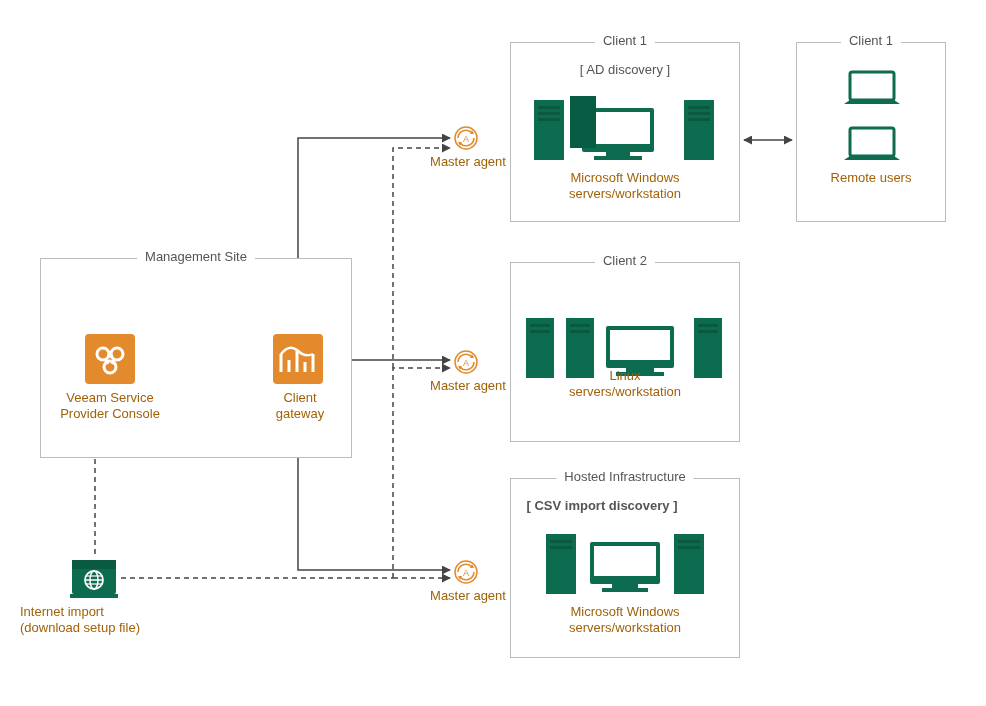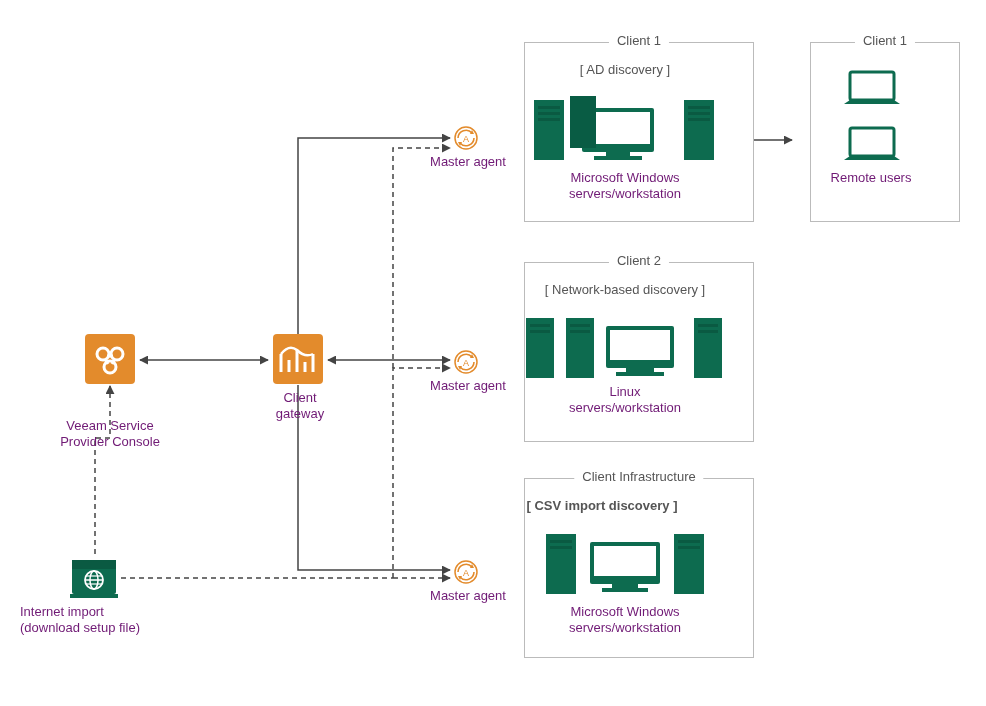--- a/index.html
+++ b/index.html
@@ -12,36 +12,35 @@
     font-family: "Segoe UI", Arial, sans-serif;
     font-size: 13px;
     color: #444;
     position: relative;
   }
   .canvas { position: relative; width: 986px; height: 706px; }
   .groupbox {
     position: absolute;
     border: 1px solid #bbb;
     background: #fff;
-    margin-left: 14px;
   }
   .groupbox > .title {
     position: absolute;
     top: -10px;
     left: 50%;
     transform: translateX(-50%);
     background: #fff;
     padding: 0 8px;
     color: #555;
     white-space: nowrap;
   }
   .label {
     position: absolute;
     text-align: center;
-    color: #701a75;
+    color: #a16207;
     line-height: 1.25;
   }
   .discovery { color: #555; }
   .icon { position: absolute; }
   svg.connectors {
     position: absolute;
     left: 0; top: 0;
     width: 986px; height: 706px;
     pointer-events: none;
   }
@@ -69,33 +68,36 @@
     <path d="M 95 554 L 95 438 L 110 438 L 110 386" fill="none" stroke="#444" stroke-width="1.5" stroke-dasharray="5 4" marker-end="url(#arrow)"></path>
 
     <path d="M 121 578 L 393 578" fill="none" stroke="#444" stroke-width="1.5" stroke-dasharray="5 4"></path>
     <path d="M 393 578 L 450 578" fill="none" stroke="#444" stroke-width="1.5" stroke-dasharray="5 4" marker-end="url(#arrow)"></path>
     <path d="M 393 578 L 393 368 L 450 368" fill="none" stroke="#444" stroke-width="1.5" stroke-dasharray="5 4" marker-end="url(#arrow)"></path>
     <path d="M 393 368 L 393 148 L 450 148" fill="none" stroke="#444" stroke-width="1.5" stroke-dasharray="5 4" marker-end="url(#arrow)"></path>
 
     <line x1="744" y1="140" x2="792" y2="140" stroke="#444" stroke-width="1.5" marker-start="url(#arrow)" marker-end="url(#arrow)"></line>
   </svg>
 
+  <div class="groupbox" style="left:40px; top:258px; width:312px; height:200px;">
+    <span class="title">Management Site</span>
+  </div>
 
   <div class="icon" style="left:85px; top:334px;">
     <svg width="50" height="50" viewBox="0 0 50 50">
       <rect x="0" y="0" width="50" height="50" rx="4" fill="#e38b2c"></rect>
       <circle cx="18" cy="20" r="6" fill="none" stroke="#fff" stroke-width="3"></circle>
       <circle cx="32" cy="20" r="6" fill="none" stroke="#fff" stroke-width="3"></circle>
       <circle cx="25" cy="33" r="6" fill="none" stroke="#fff" stroke-width="3"></circle>
       <line x1="22" y1="22" x2="28" y2="22" stroke="#fff" stroke-width="3"></line>
       <line x1="20" y1="25" x2="23" y2="30" stroke="#fff" stroke-width="3"></line>
       <line x1="30" y1="25" x2="27" y2="30" stroke="#fff" stroke-width="3"></line>
     </svg>
   </div>
-  <div class="label" style="left:60px; top:390px; width:100px; white-space:pre-line;margin-top:28px;">Veeam Service
+  <div class="label" style="left:60px; top:390px; width:100px; white-space:pre-line;">Veeam Service
 Provider Console</div>
 
   <div class="icon" style="left:273px; top:334px;">
     <svg width="50" height="50" viewBox="0 0 50 50">
       <rect x="0" y="0" width="50" height="50" rx="4" fill="#e38b2c"></rect>
       <path d="M 8 38 L 8 20 M 16 38 L 16 26 M 24 38 L 24 16 M 32 38 L 32 28 M 40 38 L 40 20" stroke="#fff" stroke-width="3" fill="none"></path>
       <path d="M 8 20 Q 16 10 24 16 Q 32 24 40 20" stroke="#fff" stroke-width="2.5" fill="none"></path>
     </svg>
   </div>
   <div class="label" style="left:270px; top:390px; width:60px; white-space:pre-line;">Client
@@ -194,43 +196,42 @@
     <svg width="56" height="38">
         <rect x="6" y="2" width="44" height="28" rx="2" fill="none" stroke="#0d6b4f" stroke-width="3"></rect>
         <path d="M 0 34 L 56 34 L 50 30 L 6 30 Z" fill="#0d6b4f"></path>
       </svg>
   </div>
   <div class="label" style="left:796px; top:170px; width:150px;">Remote users</div>
 
   <div class="groupbox" style="left:510px; top:262px; width:230px; height:180px;text-align:center;">
     <span class="title">Client 2</span>
   </div>
-  <div class="label discovery" style="left:510px; top:282px; width:230px;">[ Network-based discovery ]</div>
   <div class="icon" style="left:526px; top:312px;">
     <svg width="200" height="72" viewBox="0 0 200 72">
       <rect x="0" y="6" width="28" height="60" fill="#0d6b4f"></rect>
         <rect x="4" y="12" width="20" height="3" fill="#0a5a42"></rect>
         <rect x="4" y="18" width="20" height="3" fill="#0a5a42"></rect>
       <rect x="40" y="6" width="28" height="60" fill="#0d6b4f"></rect>
         <rect x="44" y="12" width="20" height="3" fill="#0a5a42"></rect>
         <rect x="44" y="18" width="20" height="3" fill="#0a5a42"></rect>
       <rect x="80" y="14" width="68" height="42" rx="2" fill="#0d6b4f"></rect>
         <rect x="84" y="18" width="60" height="30" fill="#fff"></rect>
       <rect x="100" y="56" width="28" height="4" fill="#0d6b4f"></rect>
         <rect x="90" y="60" width="48" height="4" fill="#0d6b4f"></rect>
       <rect x="168" y="6" width="28" height="60" fill="#0d6b4f"></rect>
         <rect x="172" y="12" width="20" height="3" fill="#0a5a42"></rect>
         <rect x="172" y="18" width="20" height="3" fill="#0a5a42"></rect>
     </svg>
   </div>
-  <div class="label" style="left:510px; top:384px; width:230px; white-space:pre-line;">Linux
+  <div class="label" style="left:510px; top:368px; width:230px; white-space:pre-line;">Linux
 servers/workstation</div>
 
   <div class="groupbox" style="left:510px; top:478px; width:230px; height:180px;">
-    <span class="title">Client Infrastructure</span>
+    <span class="title">Hosted Infrastructure</span>
   </div>
   <div class="label discovery" style="left:510px; top:498px; width:184px;font-weight:bold;">[ CSV import discovery ]</div>
   <div class="icon" style="left:546px; top:528px;">
     <svg width="160" height="72" viewBox="0 0 160 72">
       <rect x="0" y="6" width="30" height="60" fill="#0d6b4f"></rect>
         <rect x="4" y="12" width="22" height="3" fill="#0a5a42"></rect>
         <rect x="4" y="18" width="22" height="3" fill="#0a5a42"></rect>
       <rect x="44" y="14" width="70" height="42" rx="2" fill="#0d6b4f"></rect>
         <rect x="48" y="18" width="62" height="30" fill="#fff"></rect>
       <rect x="66" y="56" width="26" height="4" fill="#0d6b4f"></rect>

